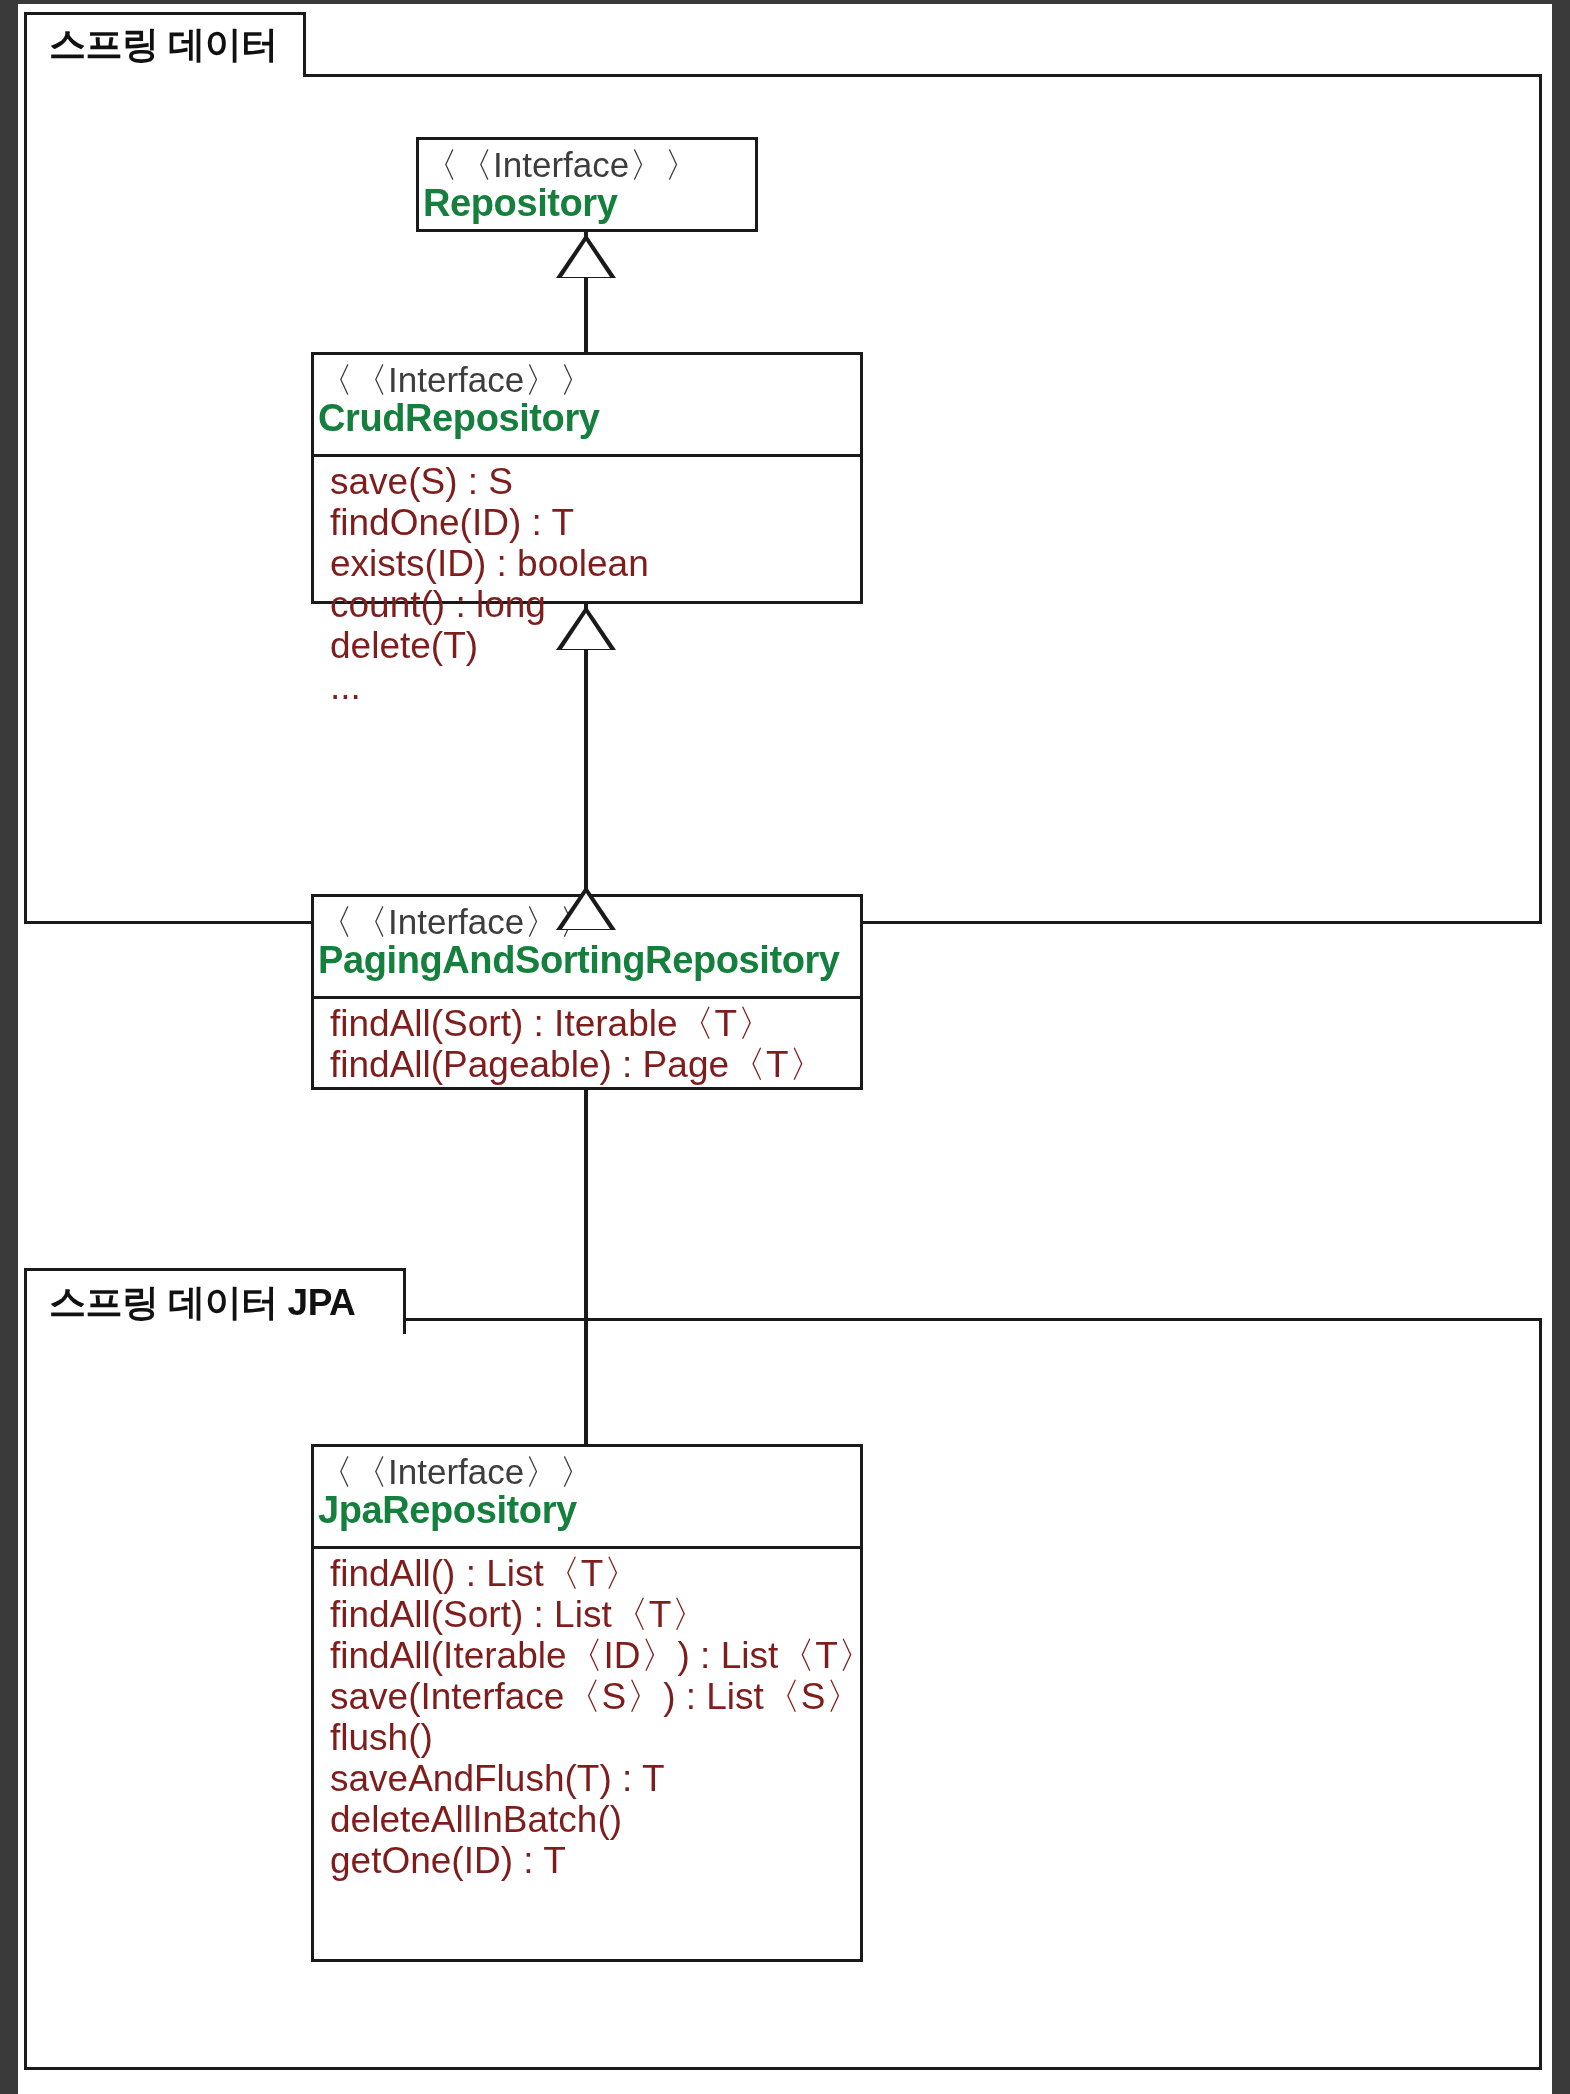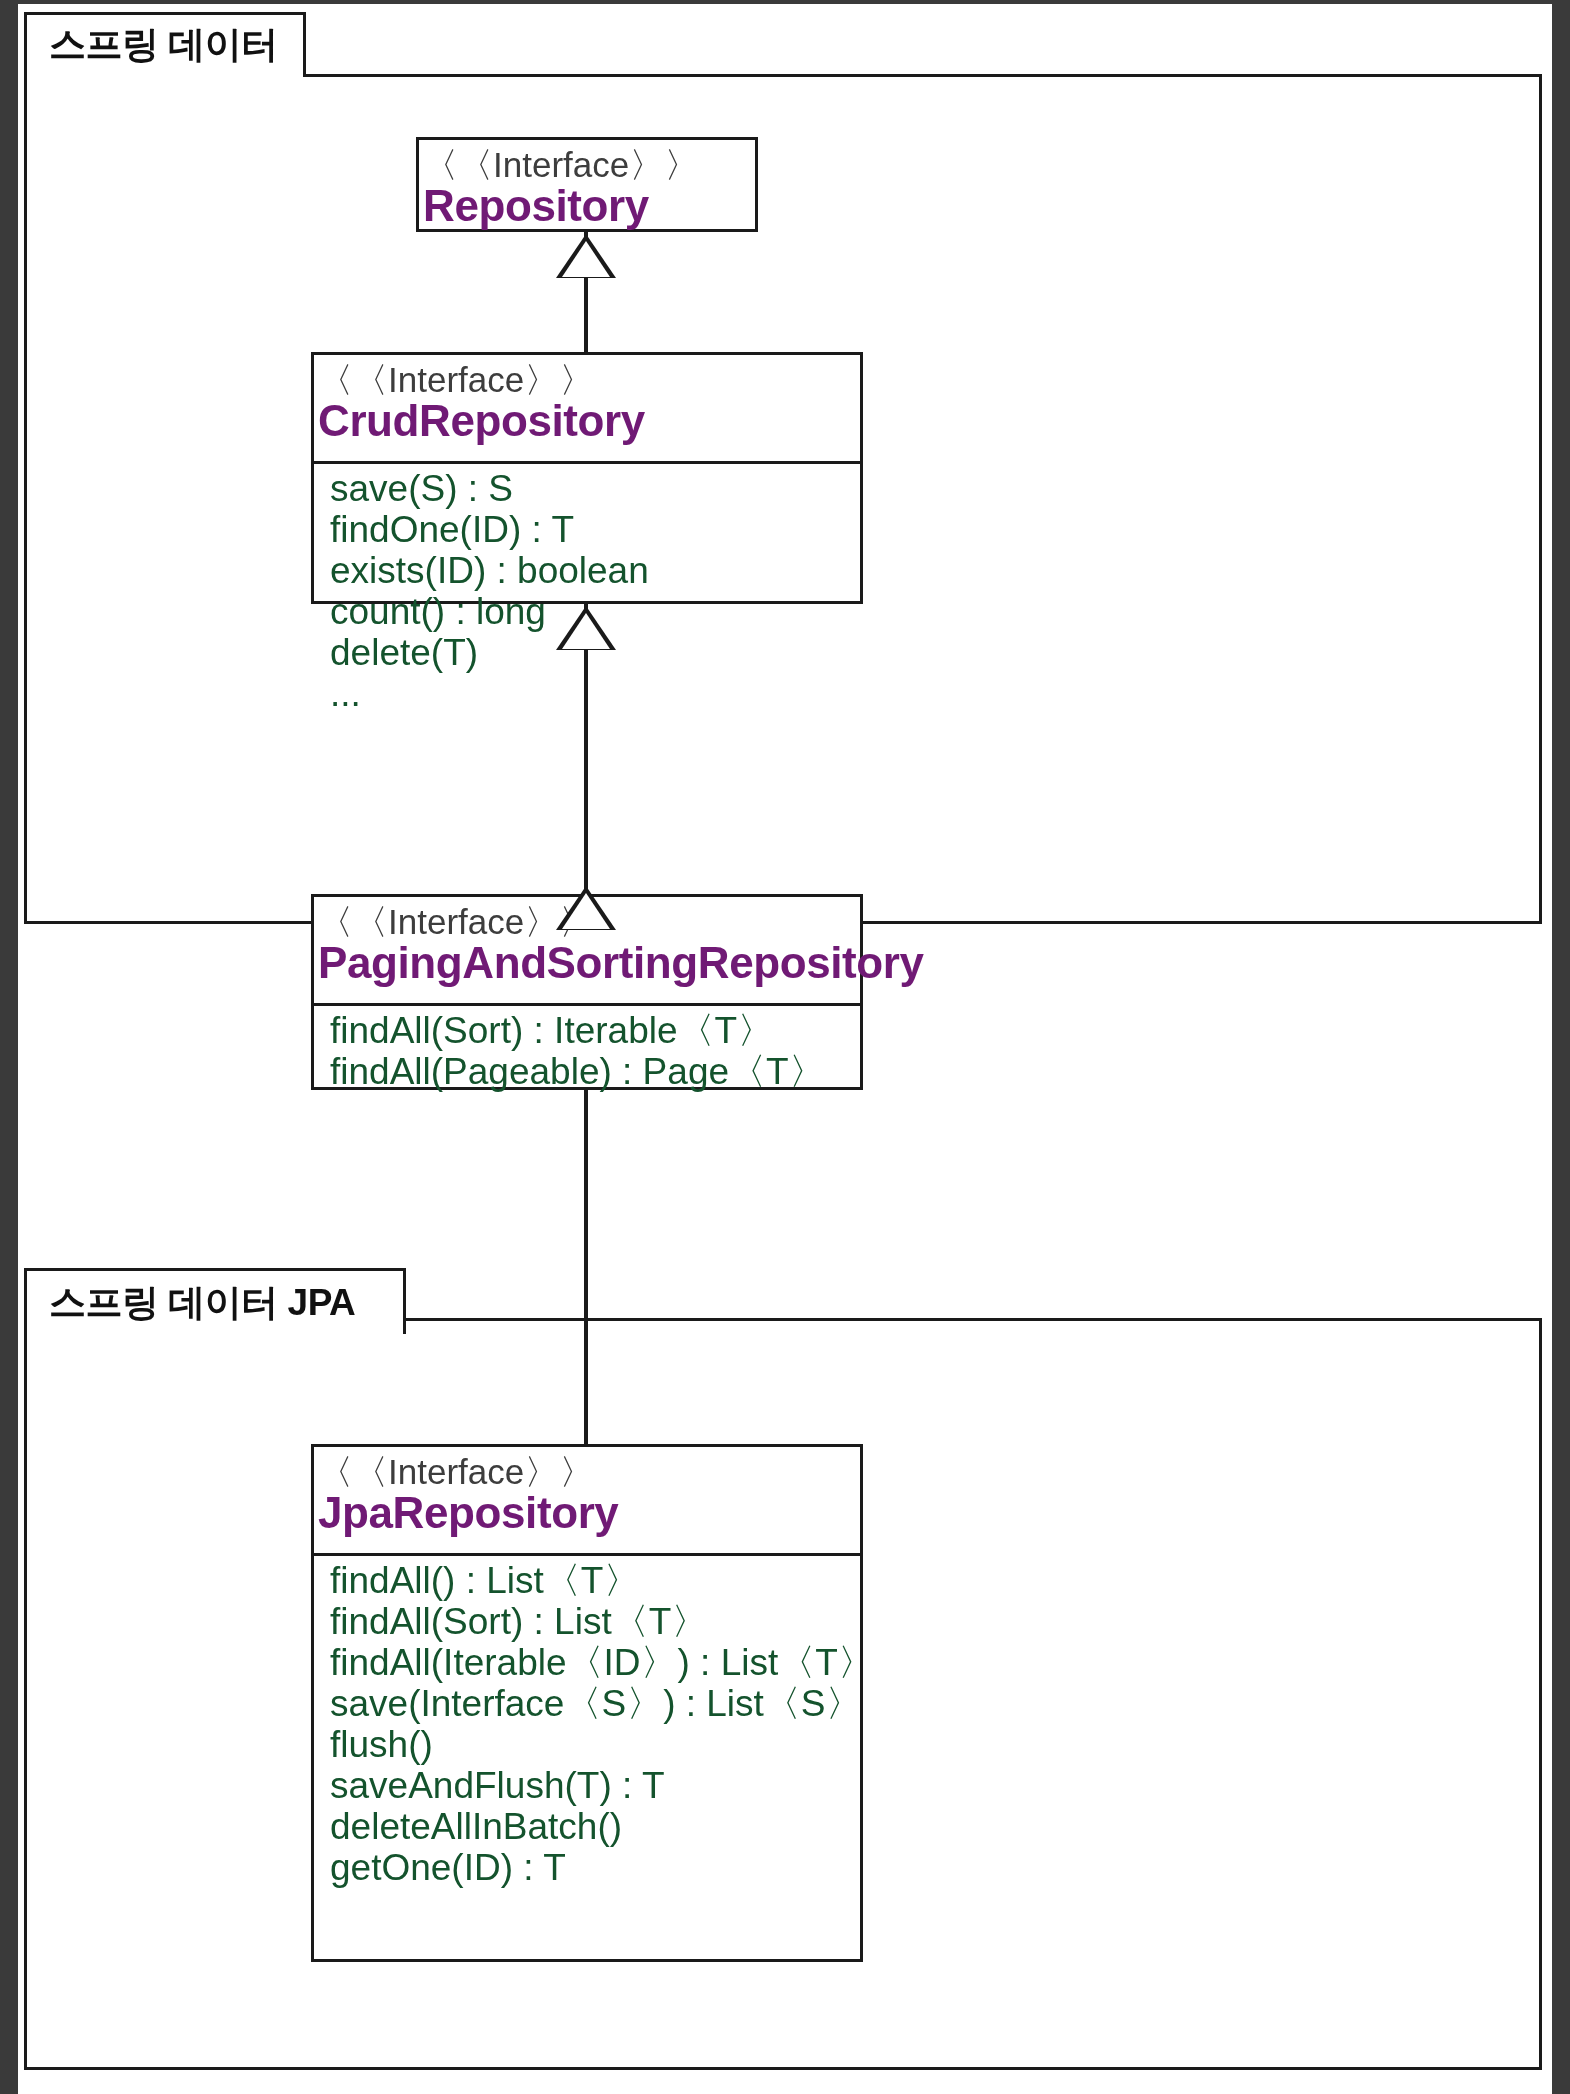--- a/index.html
+++ b/index.html
@@ -67,34 +67,34 @@
     border-bottom: 3px solid #1a1a1a;
   }
   .uml-stereotype {
     font-size: 35px;
     font-weight: normal;
     color: #3d3d3d;
     line-height: 1.06;
     white-space: nowrap;
   }
   .uml-name {
-    font-size: 44px;
+    font-size: 38px;
     font-weight: bold;
-    color: #701a75;
+    color: #15803d;
     line-height: 1.06;
     white-space: nowrap;
     letter-spacing: -0.4px;
   }
   .uml-members {
     box-sizing: border-box;
     padding: 4px 0 6px 16px;
   }
   .uml-member {
     font-size: 37px;
-    color: #14532d;
+    color: #7f1d1d;
     line-height: 1.0;
     white-space: nowrap;
     padding: 2px 0;
   }
 
   
   .gen-line {
     position: absolute;
     width: 4px;
     background: #1a1a1a;

